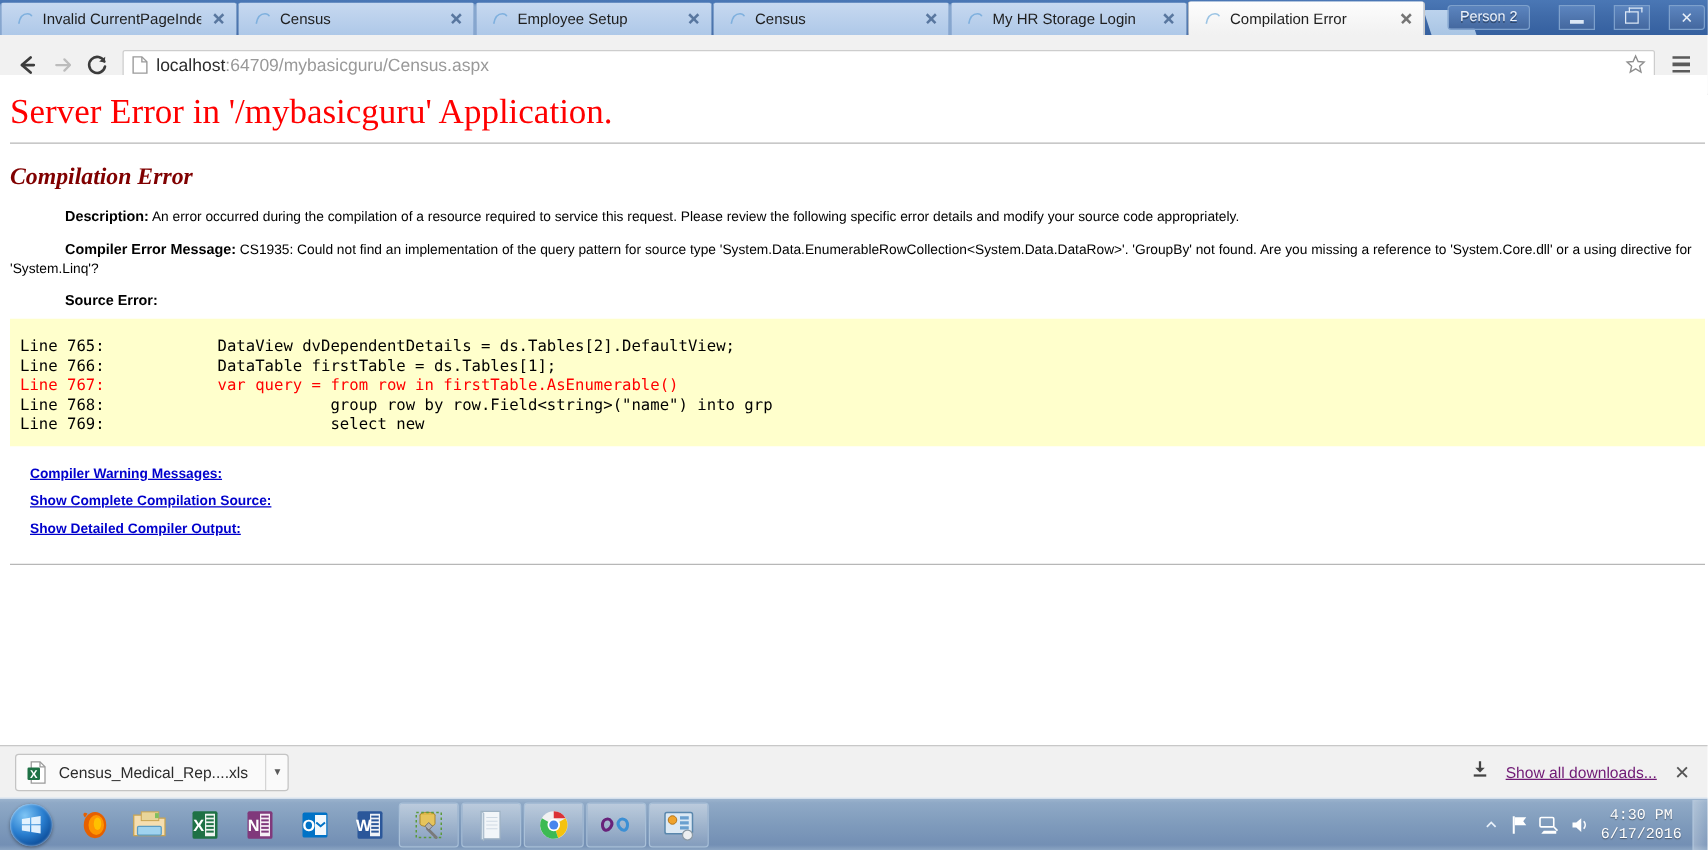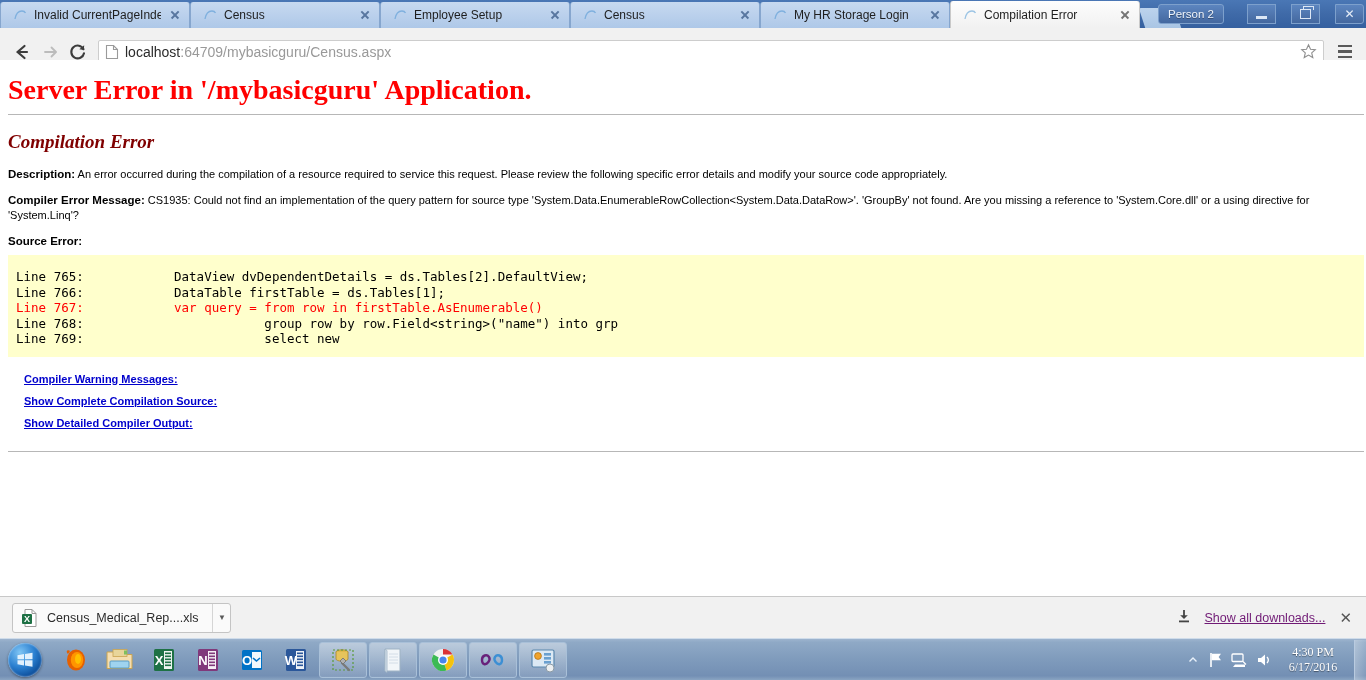--- a/index.html
+++ b/index.html
@@ -159,21 +159,21 @@
   .page {
     position: absolute; left: 0; top: 60px; right: 0; bottom: 0;
     background: #ffffff;
     overflow: hidden;
     font-family: "Liberation Serif", serif;
   }
   .err-title {
     font-family: "Liberation Serif", serif;
     font-size: 28px;
     color: #ff0000;
-    font-weight: bold;
+    font-weight: normal;
     padding: 14px 16px 8px 8px;
   }
   .hr {
     height: 1px; background: #b7b7b7; border: 0;
     margin: 0 0 0 8px; margin-right: 2px;
   }
   .err-subtitle {
     font-family: "Liberation Serif", serif;
     font-size: 19px; font-style: italic; font-weight: bold;
     color: #800000;
@@ -182,21 +182,21 @@
   .para {
     font-family: "Liberation Sans", sans-serif;
     font-size: 11px; color: #000000;
     padding: 0 8px 0 8px;
     line-height: 15px;
     margin-bottom: 11px;
   }
   .para b { font-size: 11.5px; }
   .label-strong {
     font-family: "Liberation Sans", sans-serif;
-    font-size: 11.5px; font-weight: bold; color: #000;
+    font-size: 11.5px; font-weight: bold; color: #000; margin-left: 44px;
   }
   .codebox {
     background: #ffffcc;
     margin: 6px 2px 0 8px;
     padding: 14px 0 10px 8px;
     font-family: "DejaVu Sans Mono", monospace;
     font-size: 12.5px;
     line-height: 15.5px;
     color: #000000;
     white-space: pre;
@@ -288,21 +288,21 @@
     width: 48px; height: 36px;
   }
   .tray {
     margin-left: auto; display: flex; align-items: center; height: 42px;
     padding-right: 0px;
   }
   .tray-arrow { width: 22px; display:flex; align-items:center; justify-content:center; color:#e9f1fa; font-size: 9px;}
   .tray-ico { width: 24px; height: 24px; display:flex; align-items:center; justify-content:center; }
   .clock {
     width: 74px; text-align: center; color: #ffffff;
-    font-family: Liberation Serif, serif; font-size: 12px; line-height: 15px;
+    font-family: Liberation Mono, monospace; font-size: 12px; line-height: 15px;
     text-shadow: 0 1px 1px rgba(0,0,0,.45);
     padding: 0 4px;
   }
   .showdesktop {
     width: 12px; height: 40px; margin-left: 4px;
     background: linear-gradient(to right, rgba(255,255,255,.30), rgba(255,255,255,.10));
     border-left: 1px solid #b9cbe0;
   }
 </style>
 </head>

